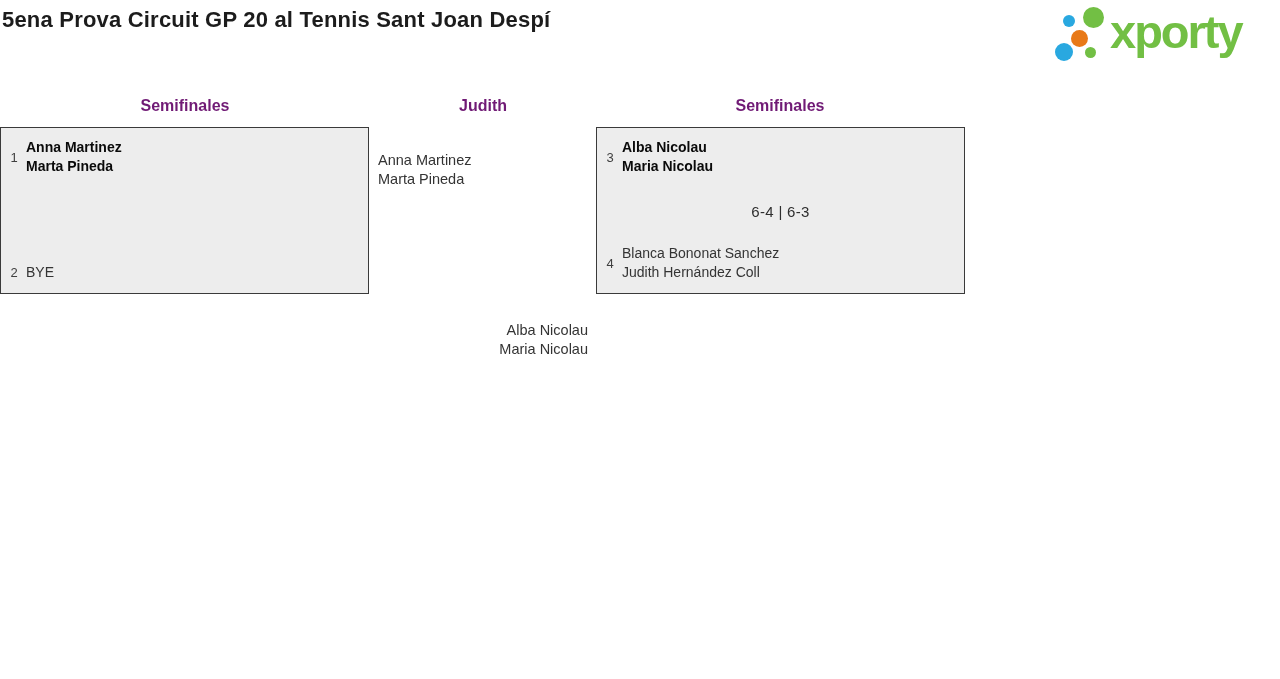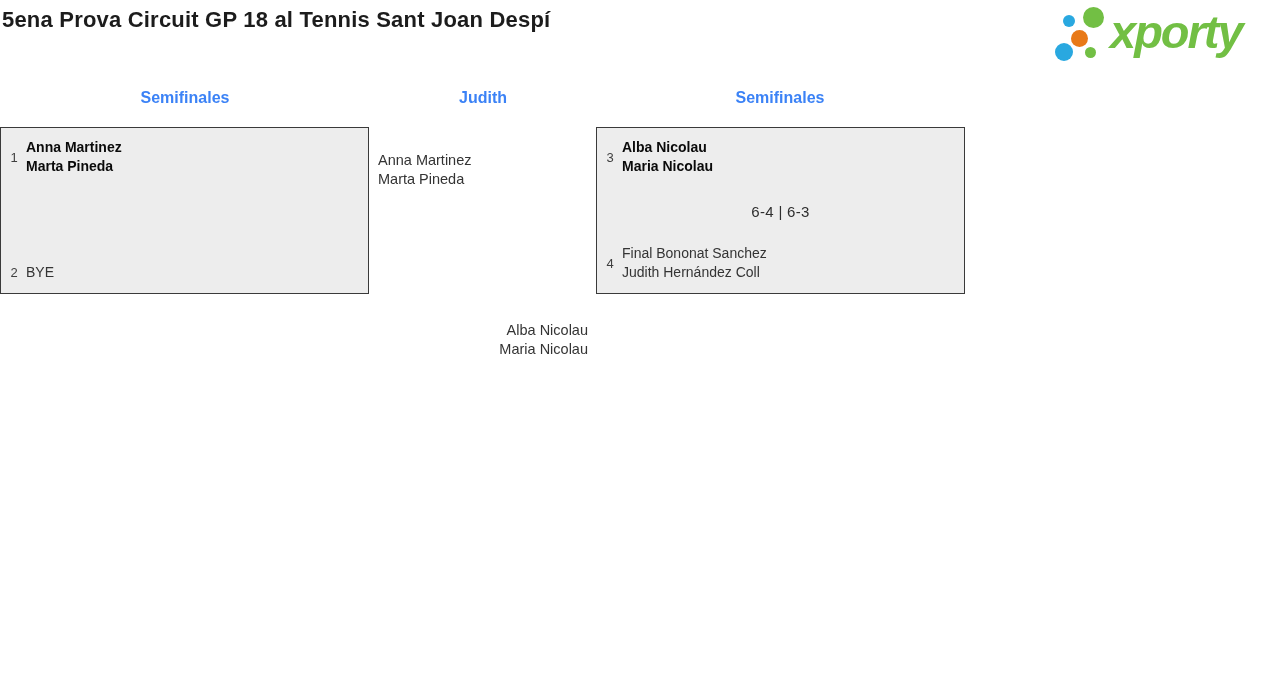--- a/index.html
+++ b/index.html
@@ -25,21 +25,20 @@
   }
 
   
   .logo {
     position: absolute;
     left: 1050px;
     top: 5px;
     width: 230px;
     height: 64px;
     cursor: pointer;
-    font-style: italic;
   }
   .dot { position: absolute; border-radius: 50%; }
   .dot-blue-small  { left: 13px; top: 10px; width: 12px; height: 12px; }
   .dot-green-big   { left: 33px; top:  2px; width: 21px; height: 21px; }
   .dot-orange      { left: 21px; top: 25px; width: 17px; height: 17px; }
   .dot-blue-big    { left:  5px; top: 38px; width: 18px; height: 18px; }
   .dot-green-small { left: 35px; top: 42px; width: 11px; height: 11px; }
   .wordmark {
     position: absolute;
     left: 60px;
@@ -47,26 +46,26 @@
     font-size: 47px;
     line-height: 64px;
     font-weight: 800;
     letter-spacing: -2px;
     white-space: nowrap;
   }
 
   
   .col-header {
     position: absolute;
-    top: 89px;
+    top: 97px;
     width: 240px;
     text-align: center;
     font-size: 16px;
     font-weight: 700;
-    color: #3b82f6;
+    color: #701a75;
   }
   .col-header.left  { left:  65px; }
   .col-header.mid   { left: 363px; }
   .col-header.right { left: 660px; }
 
   
   .match-box {
     position: absolute;
     top: 127px;
     width: 369px;
@@ -131,21 +130,21 @@
     font-size: 14.5px;
     line-height: 19px;
     color: #343434;
     white-space: nowrap;
   }
 </style>
 </head>
 <body>
 
 <div class="page-title">
-  <div>5ena Prova Circuit GP 18 al Tennis Sant Joan Despí</div>
+  <div>5ena Prova Circuit GP 20 al Tennis Sant Joan Despí</div>
 </div>
 
 <div class="logo">
   <span class="dot dot-blue-small" id="dot1" style="background: rgb(41, 168, 224);"></span>
   <span class="dot dot-green-big" id="dot2" style="background: rgb(114, 191, 68);"></span>
   <span class="dot dot-orange" id="dot3" style="background: rgb(232, 121, 23);"></span>
   <span class="dot dot-blue-big" id="dot4" style="background: rgb(41, 168, 224);"></span>
   <span class="dot dot-green-small" id="dot5" style="background: rgb(114, 191, 68);"></span>
   <span class="wordmark" id="wordmark" style="color: rgb(114, 191, 68);">xporty</span>
 </div>
@@ -175,21 +174,21 @@
     <span class="seed">3</span>
     <span class="players">
       <span style="display:block">Alba Nicolau</span>
       <span style="display:block">Maria Nicolau</span>
     </span>
   </div>
   <div class="score">6-4 | 6-3</div>
   <div class="team bottom">
     <span class="seed">4</span>
     <span class="players">
-      <span style="display:block">Final Bononat Sanchez</span>
+      <span style="display:block">Blanca Bononat Sanchez</span>
       <span style="display:block">Judith Hernández Coll</span>
     </span>
   </div>
 </div>
 
 <div class="finalist">
   <div>Anna Martinez</div>
   <div>Marta Pineda</div>
 </div>
 

